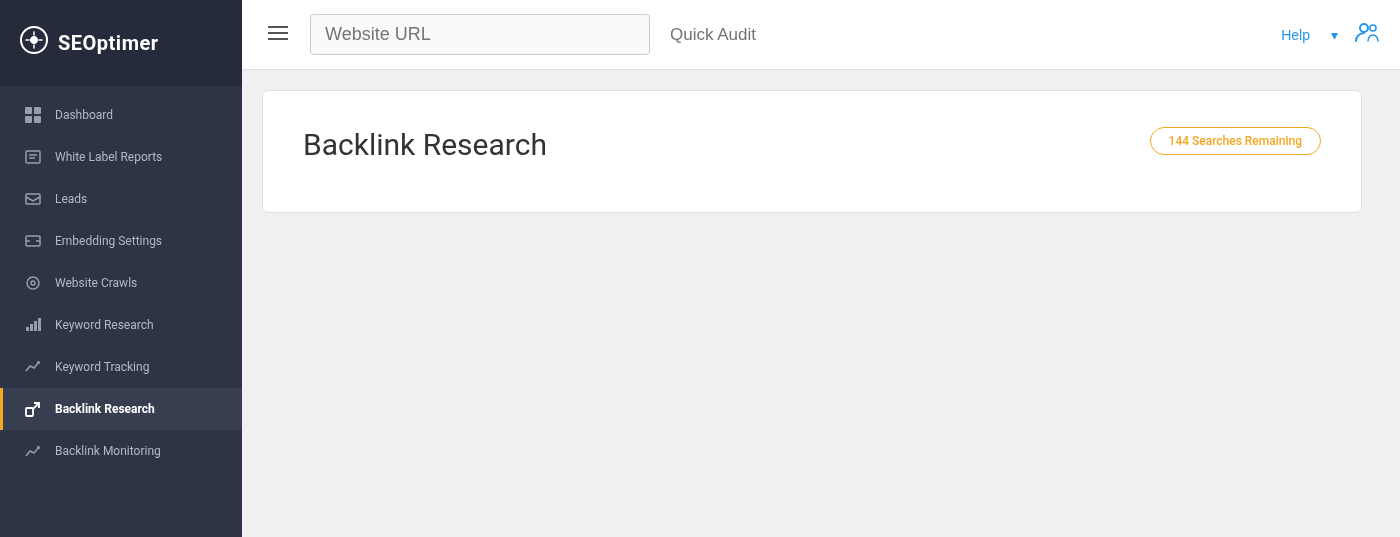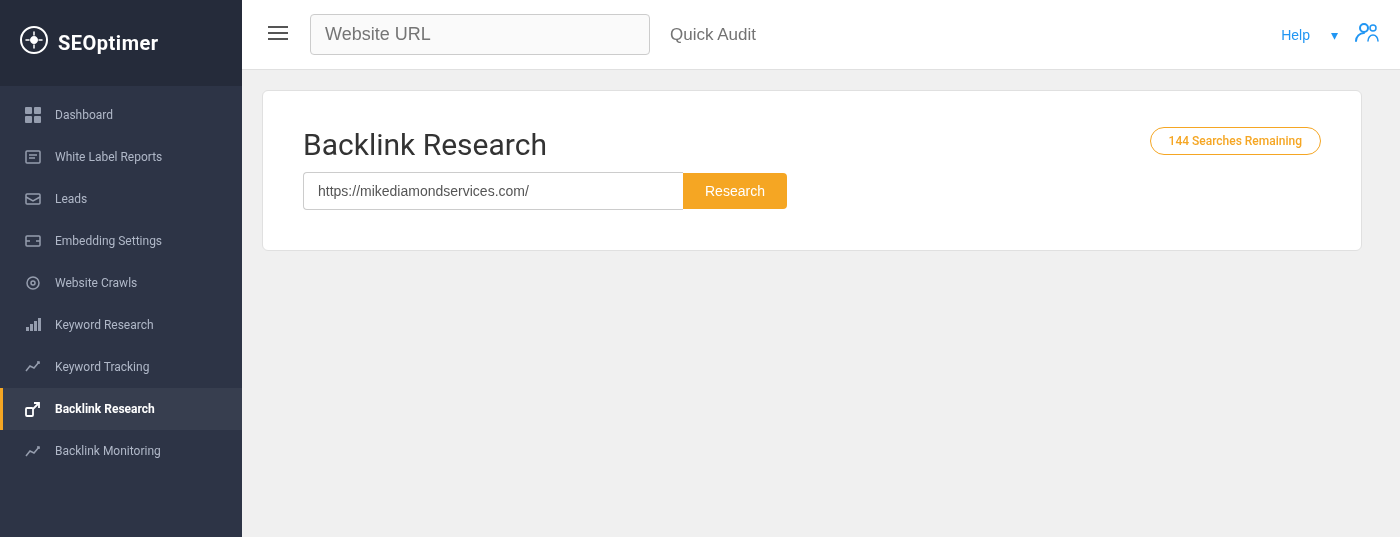--- a/index.html
+++ b/index.html
@@ -348,19 +348,15 @@
       </span>
     </div>
   </header>
 
   <div class="content">
     <div class="card">
       <div class="card-header">
         <h1 class="card-title">Backlink Research</h1>
         <span class="searches-badge">144 Searches Remaining</span>
       </div>
-      <div class="search-row">
-        <input class="backlink-input" type="text" value="https://mikediamondservices.com/" style="">
-        <button class="research-btn">Research</button>
-      </div>
     </div>
   </div>
 </div>
 
 </body></html>

